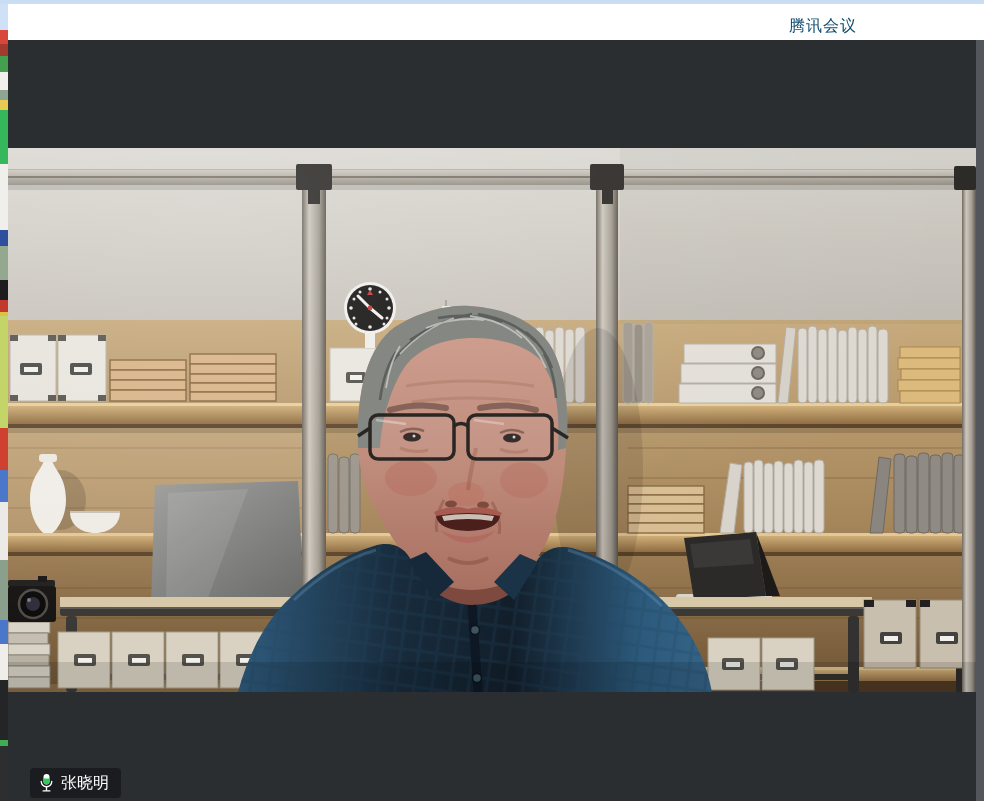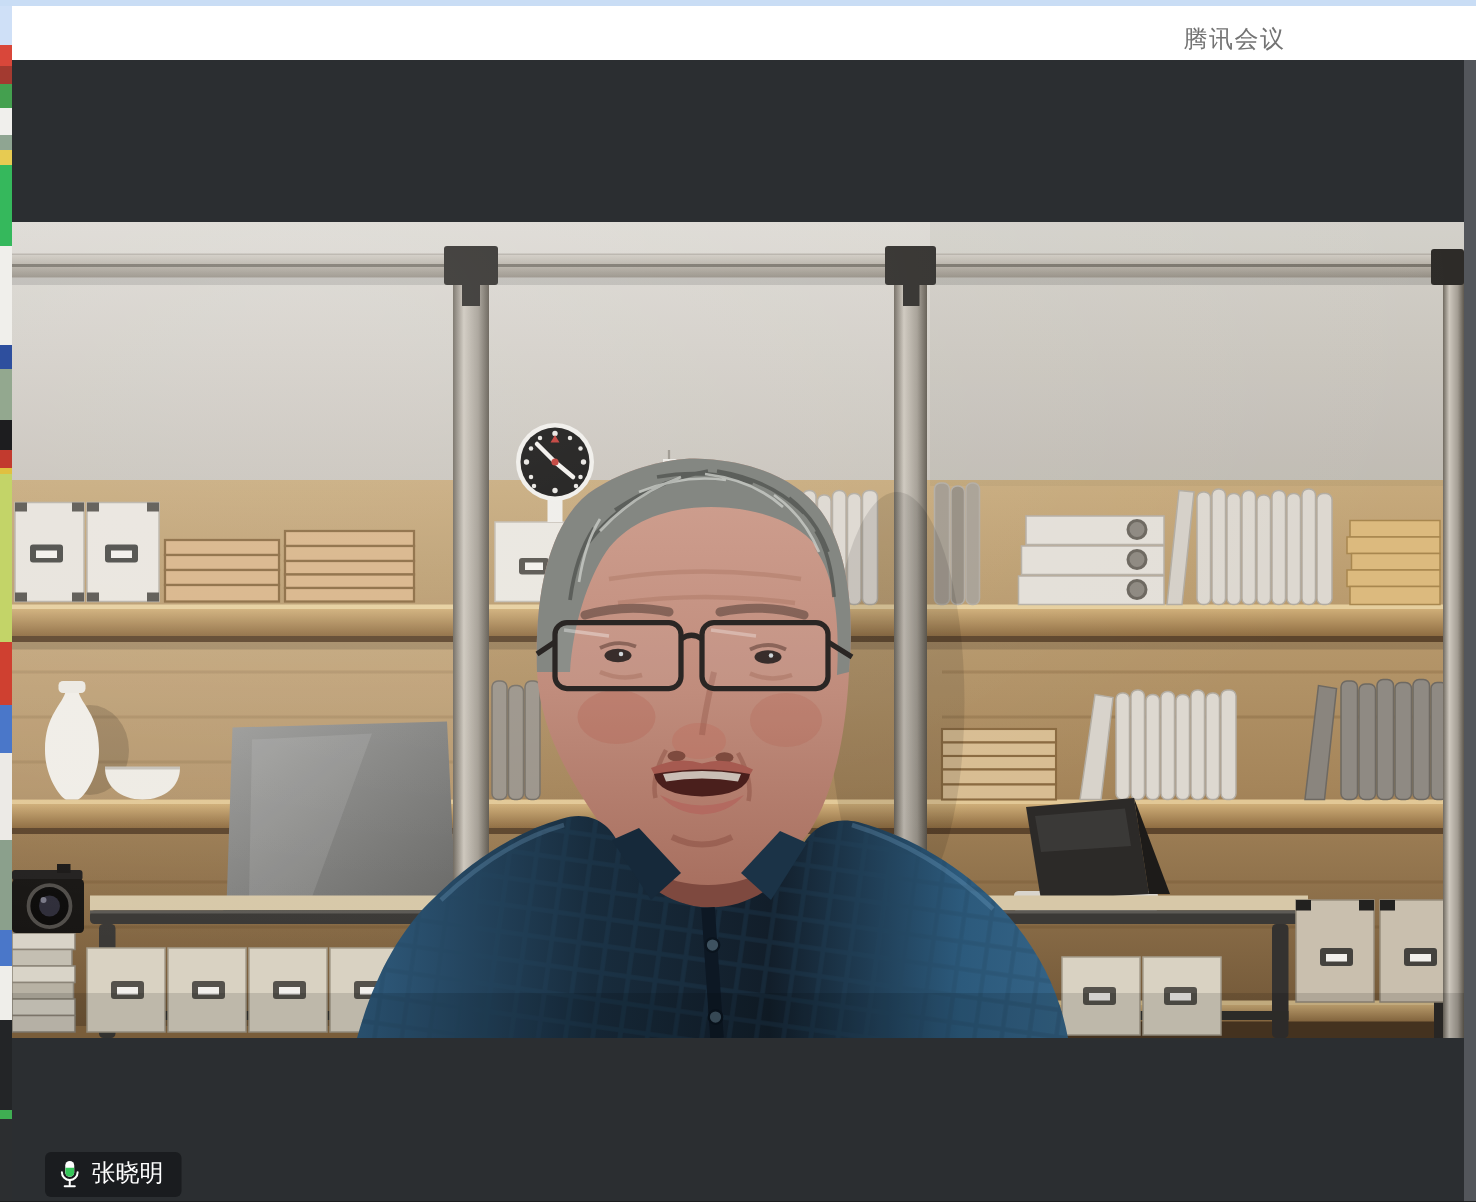--- a/index.html
+++ b/index.html
@@ -20,21 +20,21 @@
       #2e4f9e 226px,#2e4f9e 242px,#93a88f 242px,#93a88f 276px,#1d1d1f 276px,#1d1d1f 296px,
       #c23a2e 296px,#c23a2e 308px,#e0c040 308px,#e0c040 312px,#c3d468 312px,#c3d468 424px,
       #cf4030 424px,#cf4030 466px,#4a77c9 466px,#4a77c9 498px,#eceae6 498px,#eceae6 556px,
       #8ba08c 556px,#8ba08c 616px,#4a77c9 616px,#4a77c9 640px,#efeeea 640px,#efeeea 676px,
       #232527 676px,#232527 736px,#3fae52 736px,#3fae52 742px,#2c2e30 742px);
   }
   .titlebar{
     position:absolute;left:8px;top:4px;width:976px;height:36px;background:#ffffff;
   }
   .titlebar .title{
-    position:absolute;left:781px;top:12px;font-size:16px;color:#737373;letter-spacing:1px;text-align:right;
+    position:absolute;left:781px;top:12px;font-size:16px;color:#0c4a6e;letter-spacing:1px;text-align:right;
   }
   .app-area{
     position:absolute;left:8px;top:40px;width:968px;height:761px;background:#2b2e31;
   }
   .right-strip{
     position:absolute;left:976px;top:40px;width:8px;height:761px;background:#53565b;
   }
   .video-tile{
     position:absolute;left:0;top:108px;width:968px;height:544px;background:#111;
   }

